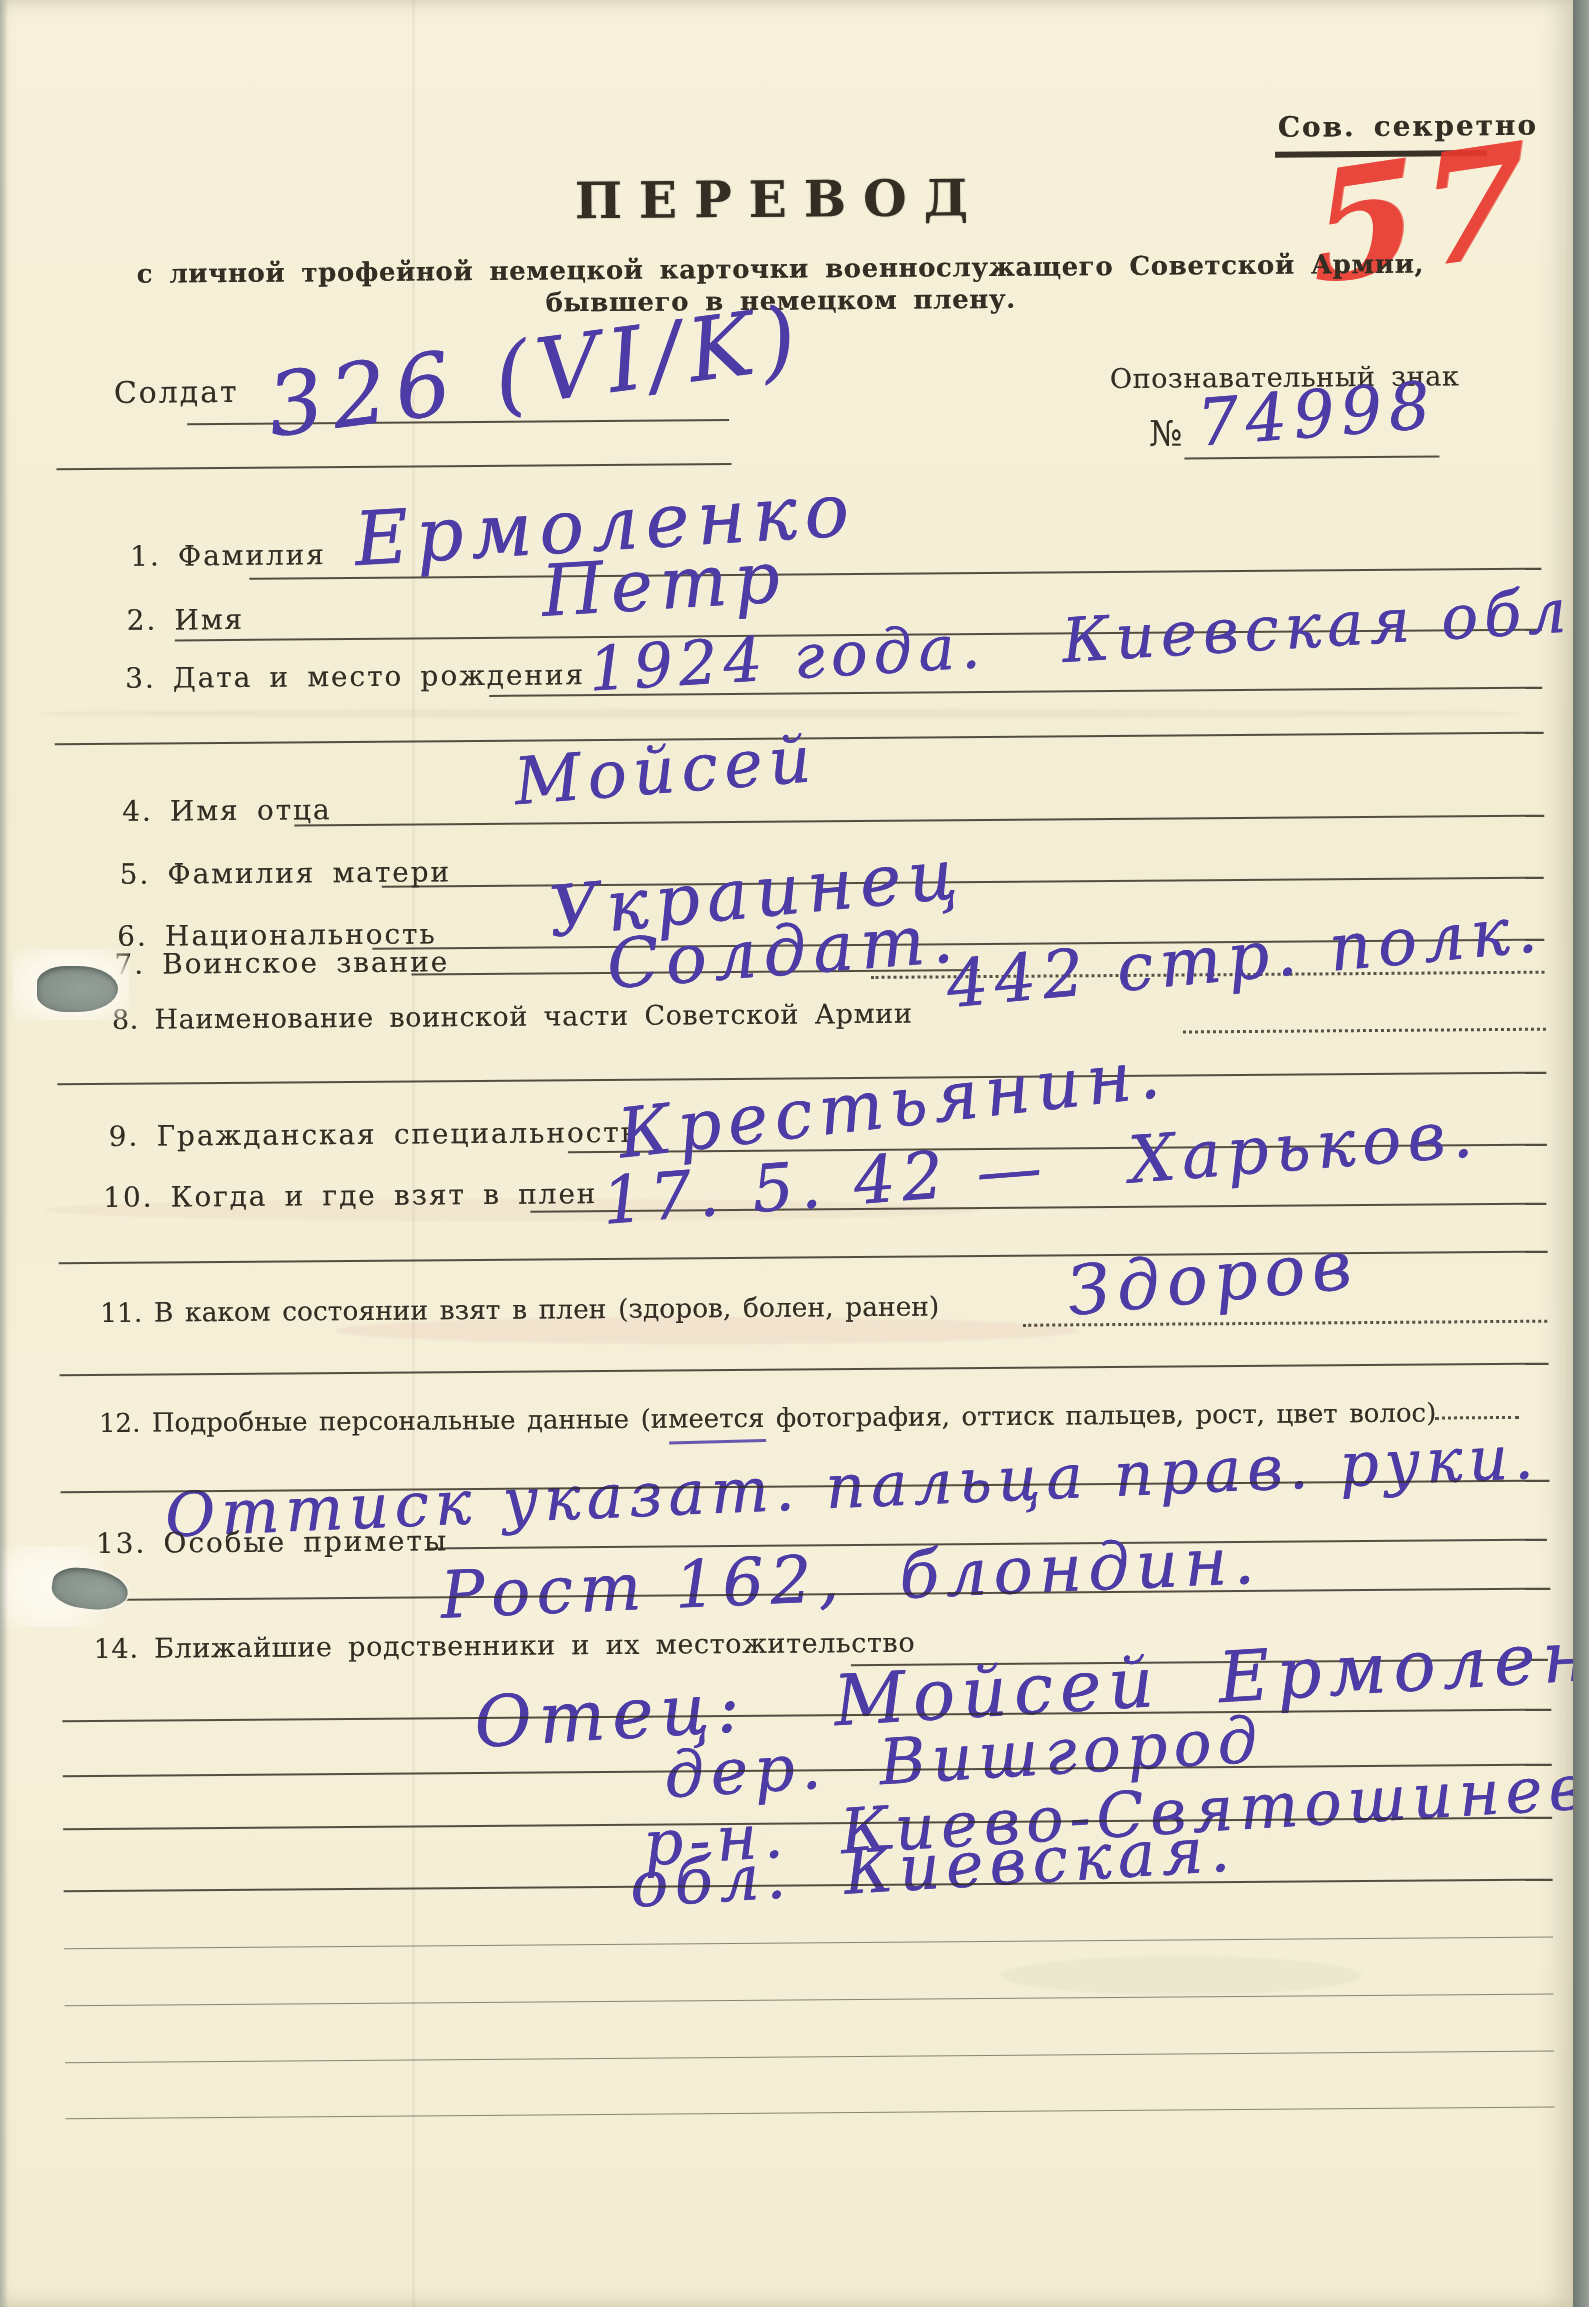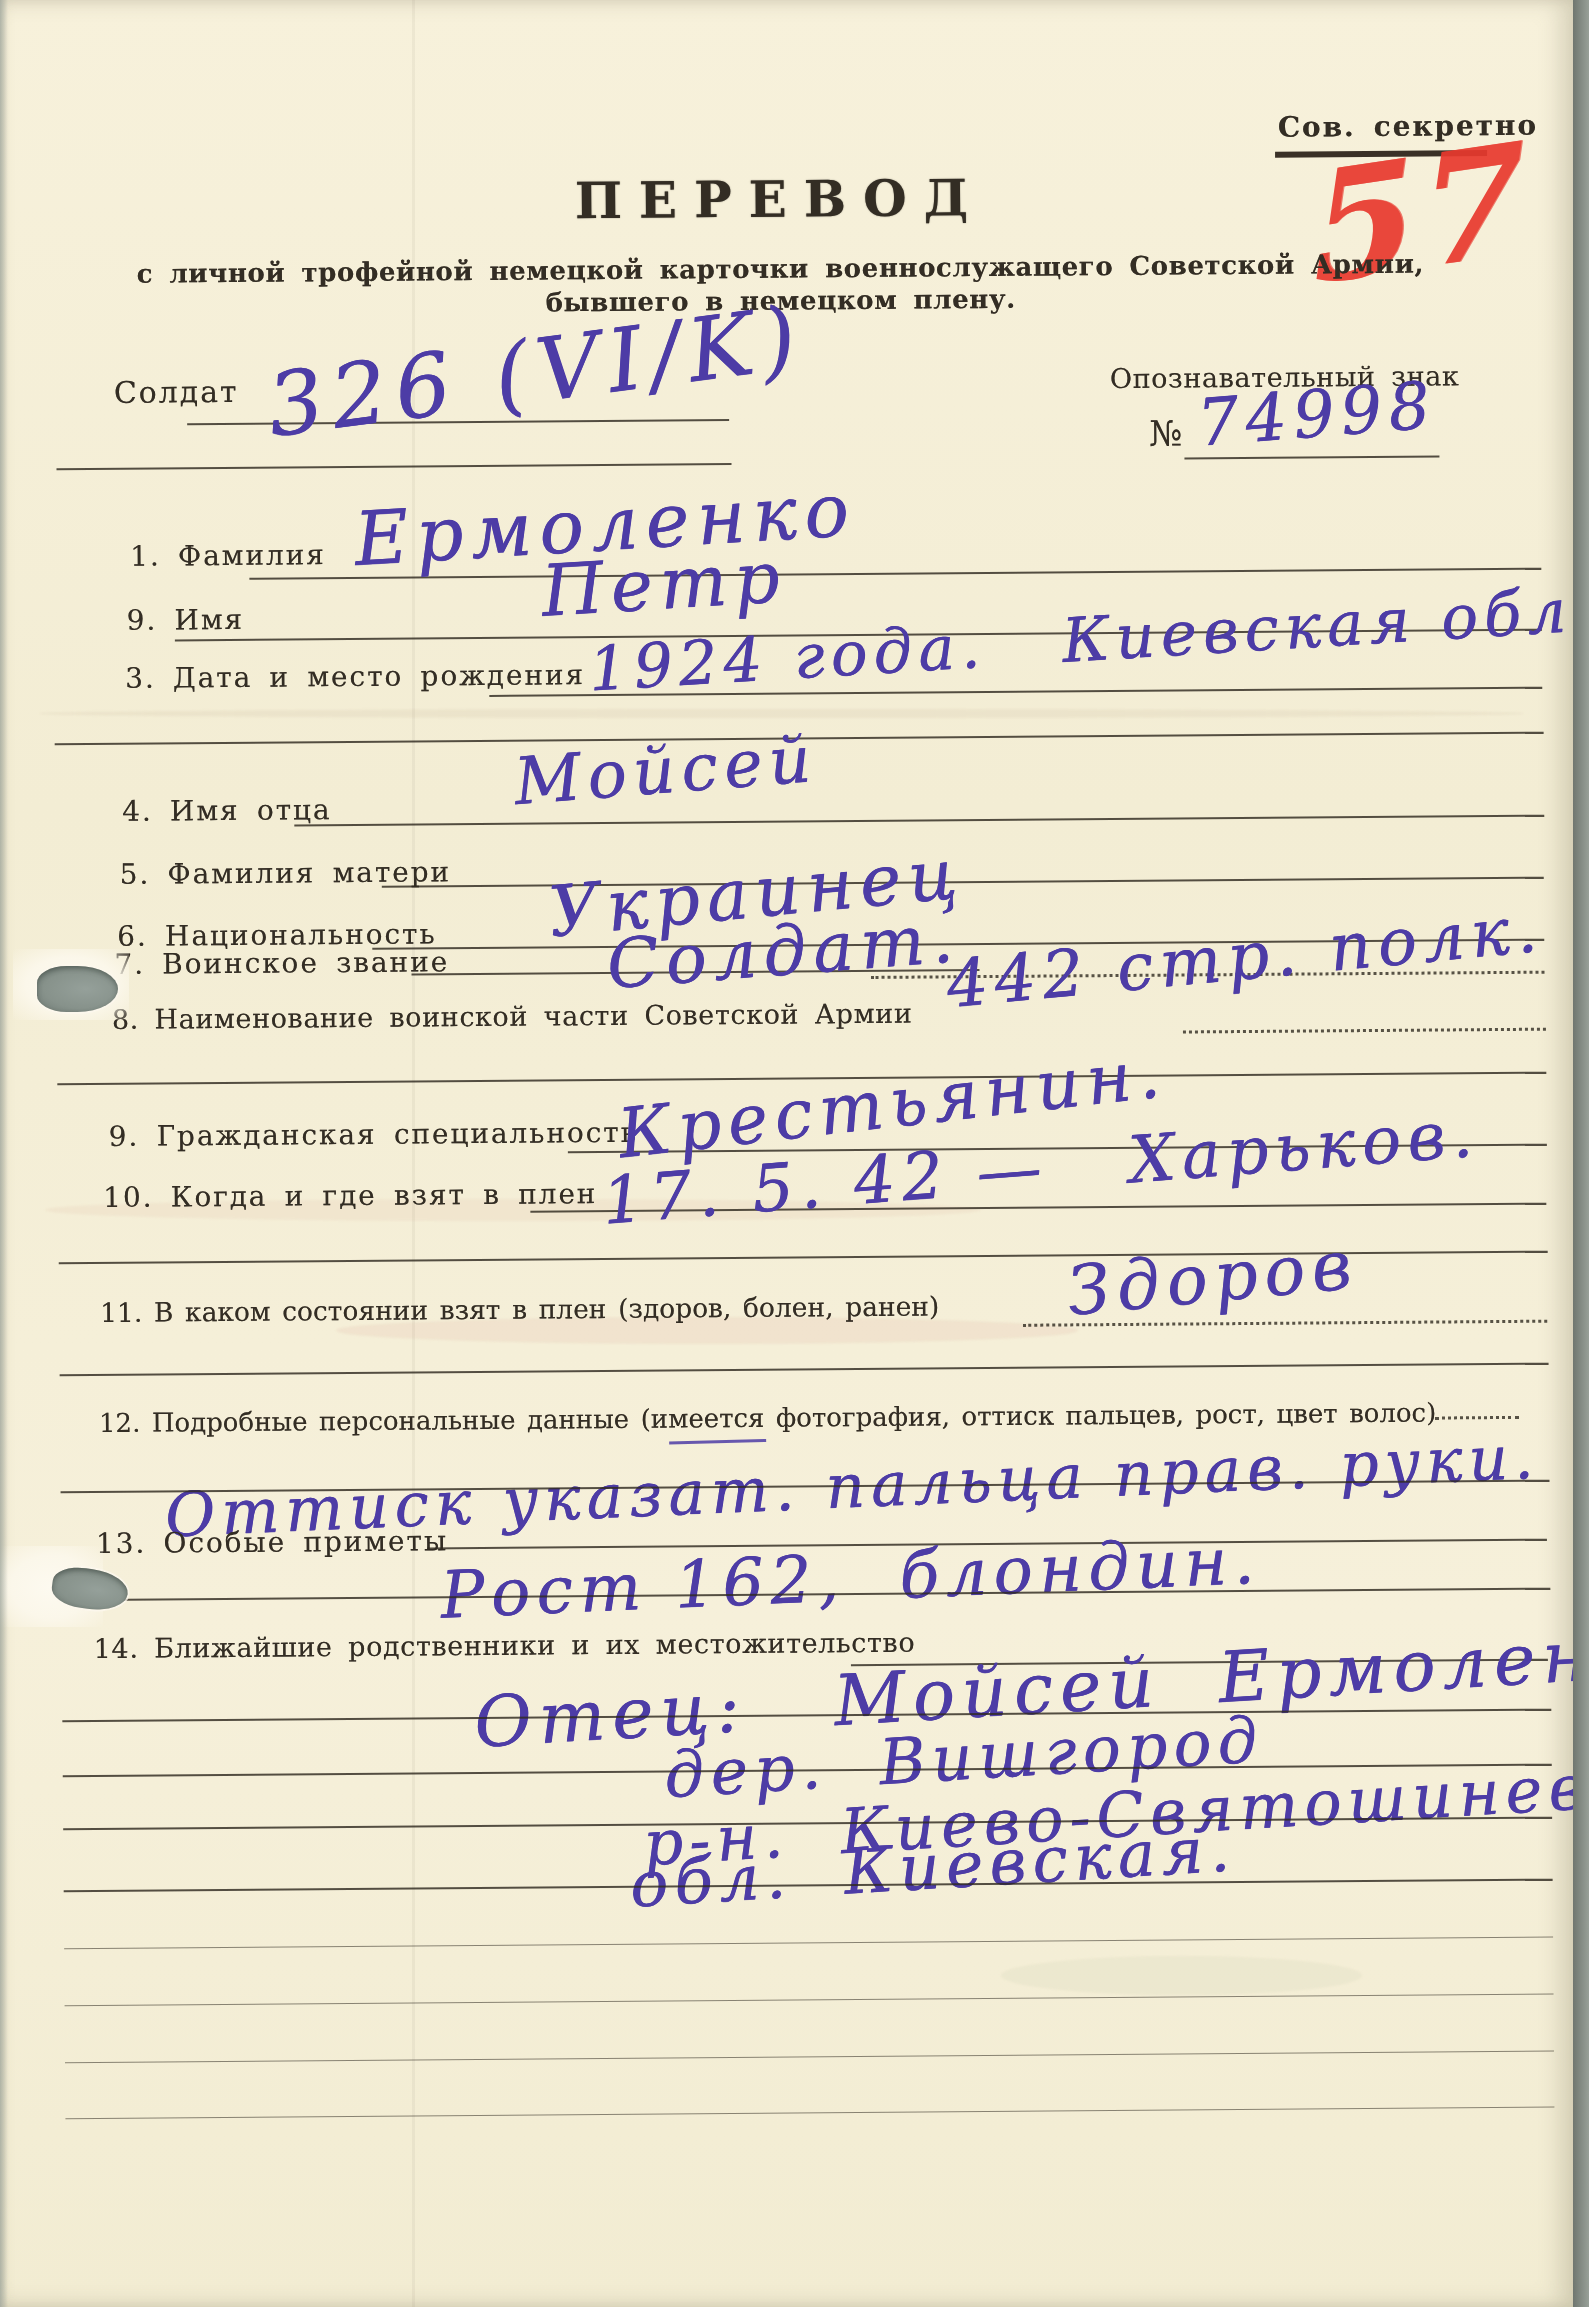--- a/index.html
+++ b/index.html
@@ -69,21 +69,21 @@
       <span class="hw" style="left:1202px;top:380px;font-size:65px;transform:rotate(-4deg);">74998</span>
       <div class="line" style="left:1189px;top:460px;width:255px;"></div>
 
       <div>
         <span class="typed" style="left:134px;top:534px;">1. Фамилия</span>
         <div class="line" style="left:253px;top:573px;width:1292px;"></div>
         <span class="hw" style="left:358px;top:479px;font-size:74px;transform:rotate(-3deg);">Ермоленко</span>
       </div>
 
       <div>
-        <span class="typed" style="left:130px;top:598px;">9. Имя</span>
+        <span class="typed" style="left:130px;top:598px;">2. Имя</span>
         <div class="line" style="left:178px;top:634px;width:1367px;"></div>
         <span class="hw" style="left:545px;top:541px;font-size:71px;transform:rotate(-3deg);">Петр</span>
       </div>
 
       <div>
         <span class="typed" style="left:128px;top:656px;">3. Дата и место рождения</span>
         <div class="line" style="left:492px;top:692px;width:1053px;"></div>
         <span class="hw" style="left:591px;top:605px;font-size:61px;transform:rotate(-3deg);">1924 года.   Киевская обл.</span>
       </div>
 

